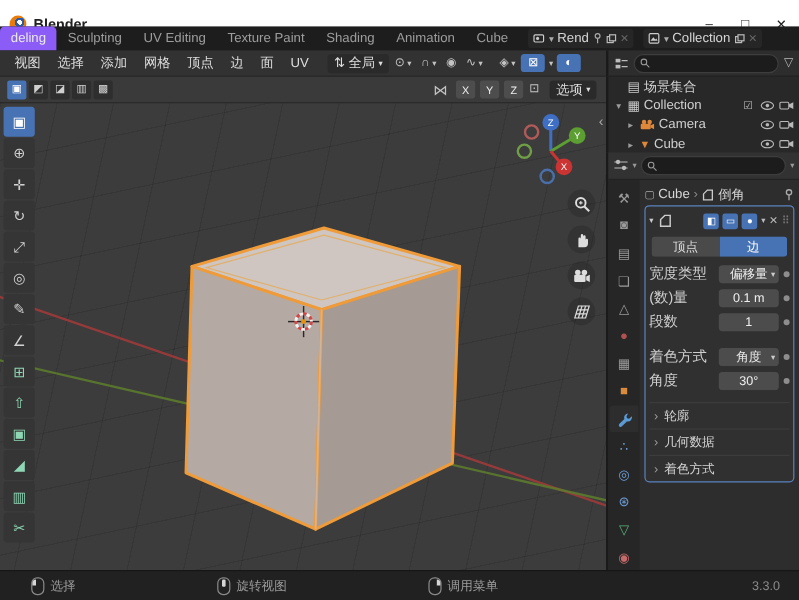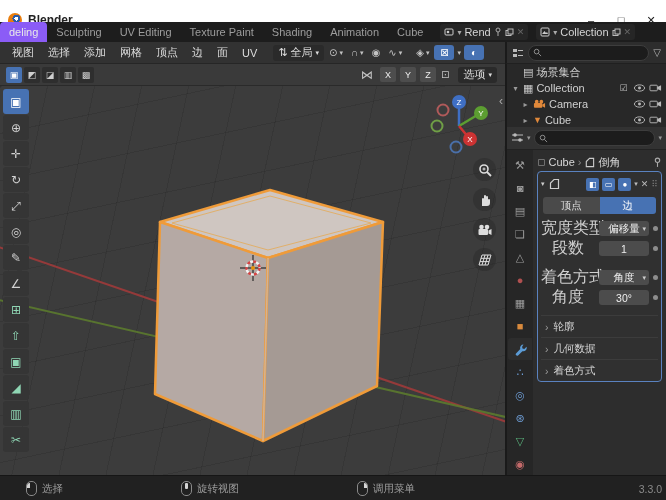--- a/index.html
+++ b/index.html
@@ -66,21 +66,21 @@
   #propcontent{flex:1;padding:3px 4px 0 4px;overflow:hidden;}
   #breadcrumb{display:flex;align-items:center;gap:3px;height:18px;color:#d8d8d8;}
   #addmod{height:18px;background:#3d3d3d;border:1px solid #272727;border-radius:3px;display:flex;align-items:center;justify-content:center;gap:4px;color:#ddd;margin:5px 0 7px 0;}
   #modpanel{border:1px solid #5a82c0;border-radius:4px;background:#303030;padding:3px 3px 0 3px;}
   #modhdr{display:flex;align-items:center;gap:3px;height:18px;}
   .toggle{width:13px;height:13px;background:#4772b3;border-radius:2px;color:#fff;font-size:8px;display:flex;align-items:center;justify-content:center;}
   .seg{display:flex;height:17px;margin:4px 2px 6px 2px;border-radius:3px;overflow:hidden;}
   .seg div{flex:1;display:flex;align-items:center;justify-content:center;color:#ddd;background:#4a4a4a;font-size:10.5px;}
   .seg .active{background:#4772b3;color:#fff;}
   .frow{display:flex;align-items:center;gap:4px;height:17px;margin:3px 0;}
-  .flabel{width:54px;text-align:center;color:#cfcfcf;font-size:16px;white-space:nowrap;}
+  .flabel{width:54px;text-align:left;color:#cfcfcf;font-size:12px;white-space:nowrap;}
   .fctl{flex:1;height:15px;background:#4c4c4c;border-radius:3px;display:flex;align-items:center;justify-content:center;color:#eee;font-size:10.5px;gap:3px;position:relative;}
   .fctl .car{position:absolute;right:3px;font-size:7px;color:#ccc;}
   .fdot{width:5px;height:5px;border-radius:50%;background:#8d8d8d;flex:0 0 auto;}
   .fgap{height:6px;}
   .section{height:21px;display:flex;align-items:center;gap:5px;color:#d5d5d5;border-top:1px solid #3c3c3c;padding-left:4px;font-size:10.5px;}
   
   #statusbar{left:0;top:475px;width:666px;height:25px;background:#212121;border-top:1px solid #161616;
      display:flex;align-items:center;color:#9c9c9c;font-size:10.5px;}
   .mouse{width:9px;height:13px;border:1.5px solid #8a8a8a;border-radius:5px;position:relative;display:inline-block;margin-right:5px;}
   .mouse i{position:absolute;background:#d5d5d5;top:1px;height:5px;width:3px;}
@@ -515,20 +515,25 @@
           </div>
           <div class="frow">
             <div class="flabel">宽度类型</div>
             <div class="fctl">
                 <span>偏移量</span>
                 <span class="car">▾</span>
               </div>
             <div class="fdot"></div>
           </div>
           <div class="frow">
+            <div class="flabel">(数)量</div>
+            <div class="fctl">0.1 m</div>
+            <div class="fdot"></div>
+          </div>
+          <div class="frow">
             <div class="flabel">段数</div>
             <div class="fctl">1</div>
             <div class="fdot"></div>
           </div>
           <div class="fgap"></div>
           <div class="frow">
             <div class="flabel">着色方式</div>
             <div class="fctl">
                 <span>角度</span>
                 <span class="car">▾</span>
@@ -570,16 +575,16 @@
           <i></i>
         </span>
       <span>旋转视图</span>
     </div>
     <div class="sgroup" style="margin-left:118px">
       <span class="mouse r">
           <i></i>
         </span>
       <span>调用菜单</span>
     </div>
-    <div style="margin-left:auto;margin-right:4px;color:#8a8a8a">3.3.0</div>
+    <div style="margin-left:auto;margin-right:16px;color:#8a8a8a">3.3.0</div>
   </div>
 
 </div>
 
 </body></html>

